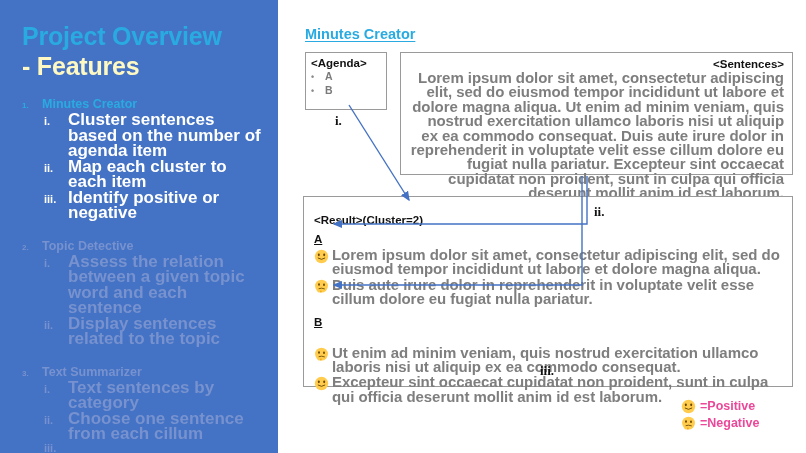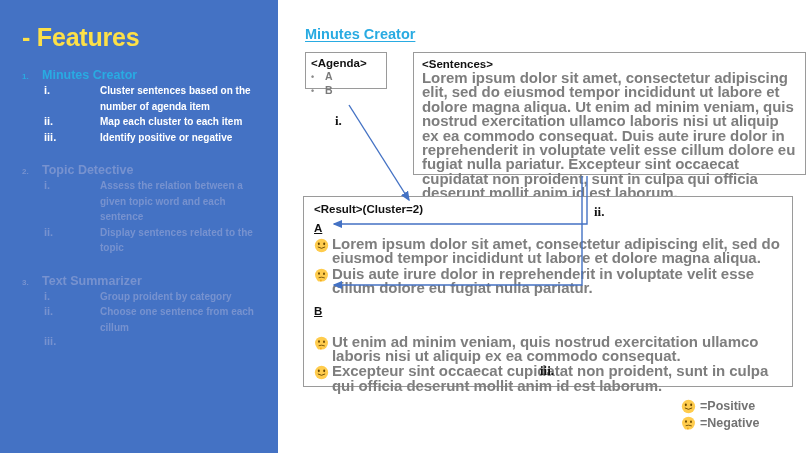--- a/index.html
+++ b/index.html
@@ -26,21 +26,21 @@
     padding: 22px 14px 0 22px;
   }
   .side-title-1 {
     color: #29ABE2;
     font-size: 25px;
     font-weight: bold;
     line-height: 29px;
     letter-spacing: -0.2px;
   }
   .side-title-2 {
-    color: #fde047;
+    color: #fef9c3;
     font-size: 25px;
     font-weight: bold;
     line-height: 30px;
     letter-spacing: -0.2px;
   }
   .feature-block { margin-top: 14px; }
   .feature-block.dim .lvl1-num,
   .feature-block.dim .lvl1-label { color: #7792cf; }
   .feature-block.dim .lvl2-num,
   .feature-block.dim .lvl2-label { color: #7792cf; }
@@ -71,25 +71,24 @@
   .lvl2-num {
     color: #ffffff;
     font-size: 11px;
     font-weight: bold;
     width: 24px;
     flex: 0 0 24px;
     text-align: left;
   }
   .lvl2-label {
     color: #ffffff;
-    font-size: 10px;
+    font-size: 17px;
     font-weight: bold;
     line-height: 15.5px;
     max-width: 200px;
-    margin-left: 32px;
   }
 
   
   #content {
     position: absolute;
     left: 278px; top: 0;
     width: 528px; height: 453px;
   }
   #minutes-heading {
     position: absolute;
@@ -104,21 +103,21 @@
   .box {
     position: absolute;
     border: 1.2px solid #9a9a9a;
     background: #ffffff;
     box-sizing: border-box;
   }
 
   
   #agenda-box {
     left: 27px; top: 52px;
-    width: 82px; height: 37px;
+    width: 82px; height: 58px;
     padding: 3px 5px;
   }
   .box-title {
     font-size: 11.5px;
     font-weight: bold;
     color: #111111;
     line-height: 14px;
   }
   .agenda-item {
     display: flex;
@@ -130,37 +129,38 @@
   }
   .agenda-bullet {
     width: 14px;
     flex: 0 0 14px;
     font-size: 9px;
     color: #8a8a8a;
   }
 
   
   #sentences-box {
-    left: 135px; top: 52px;
+    left: 122px; top: 52px;
     width: 393px; height: 123px;
     padding: 4px 8px 0 8px;
+    text-align: right;
   }
   .body-text {
     font-size: 15px;
     font-weight: bold;
     color: #7e7e7e;
     line-height: 14.4px;
     letter-spacing: -0.05px;
   }
 
   
   #result-box {
     left: 25px; top: 196px;
     width: 490px; height: 191px;
-    padding: 5px 10px 0 10px;
+    padding: 16px 10px 0 10px;
   }
   .cluster-head {
     font-size: 11.5px;
     font-weight: bold;
     color: #111111;
     text-decoration: underline;
     display: inline-block;
     line-height: 14px;
   }
   .sent-row {
@@ -194,35 +194,36 @@
     left: 403px; top: 397px;
   }
   .legend-row {
     display: flex;
     align-items: center;
     height: 17px;
   }
   .legend-label {
     font-size: 12.5px;
     font-weight: bold;
-    color: #737373;
+    color: #ec4899;
     margin-left: 1px;
   }
 
   svg.arrows {
     position: absolute;
     left: 0; top: 0;
     width: 528px; height: 453px;
     pointer-events: none;
   }
 </style>
 </head>
 <body>
 
 <div id="sidebar">
+  <div class="side-title-1">Project Overview</div>
   <div class="side-title-2">- Features</div>
 
   <div class="feature-block" style="margin-top:16px;">
     <div class="lvl1-row">
       <span class="lvl1-num">1.</span>
       <span class="lvl1-label">Minutes Creator</span>
     </div>
     <div class="lvl2-row">
       <span class="lvl2-num">i.</span>
       <span class="lvl2-label">Cluster sentences based on the number of agenda item</span>
@@ -252,21 +253,21 @@
     </div>
   </div>
 
   <div class="feature-block dim" style="margin-top:18px;">
     <div class="lvl1-row">
       <span class="lvl1-num">3.</span>
       <span class="lvl1-label">Text Summarizer</span>
     </div>
     <div class="lvl2-row">
       <span class="lvl2-num">i.</span>
-      <span class="lvl2-label">Group proident by category</span>
+      <span class="lvl2-label">Text sentences by category</span>
     </div>
     <div class="lvl2-row">
       <span class="lvl2-num">ii.</span>
       <span class="lvl2-label">Choose one sentence from each cillum</span>
     </div>
     <div class="lvl2-row">
       <span class="lvl2-num">iii.</span>
     </div>
   </div>
 </div>

